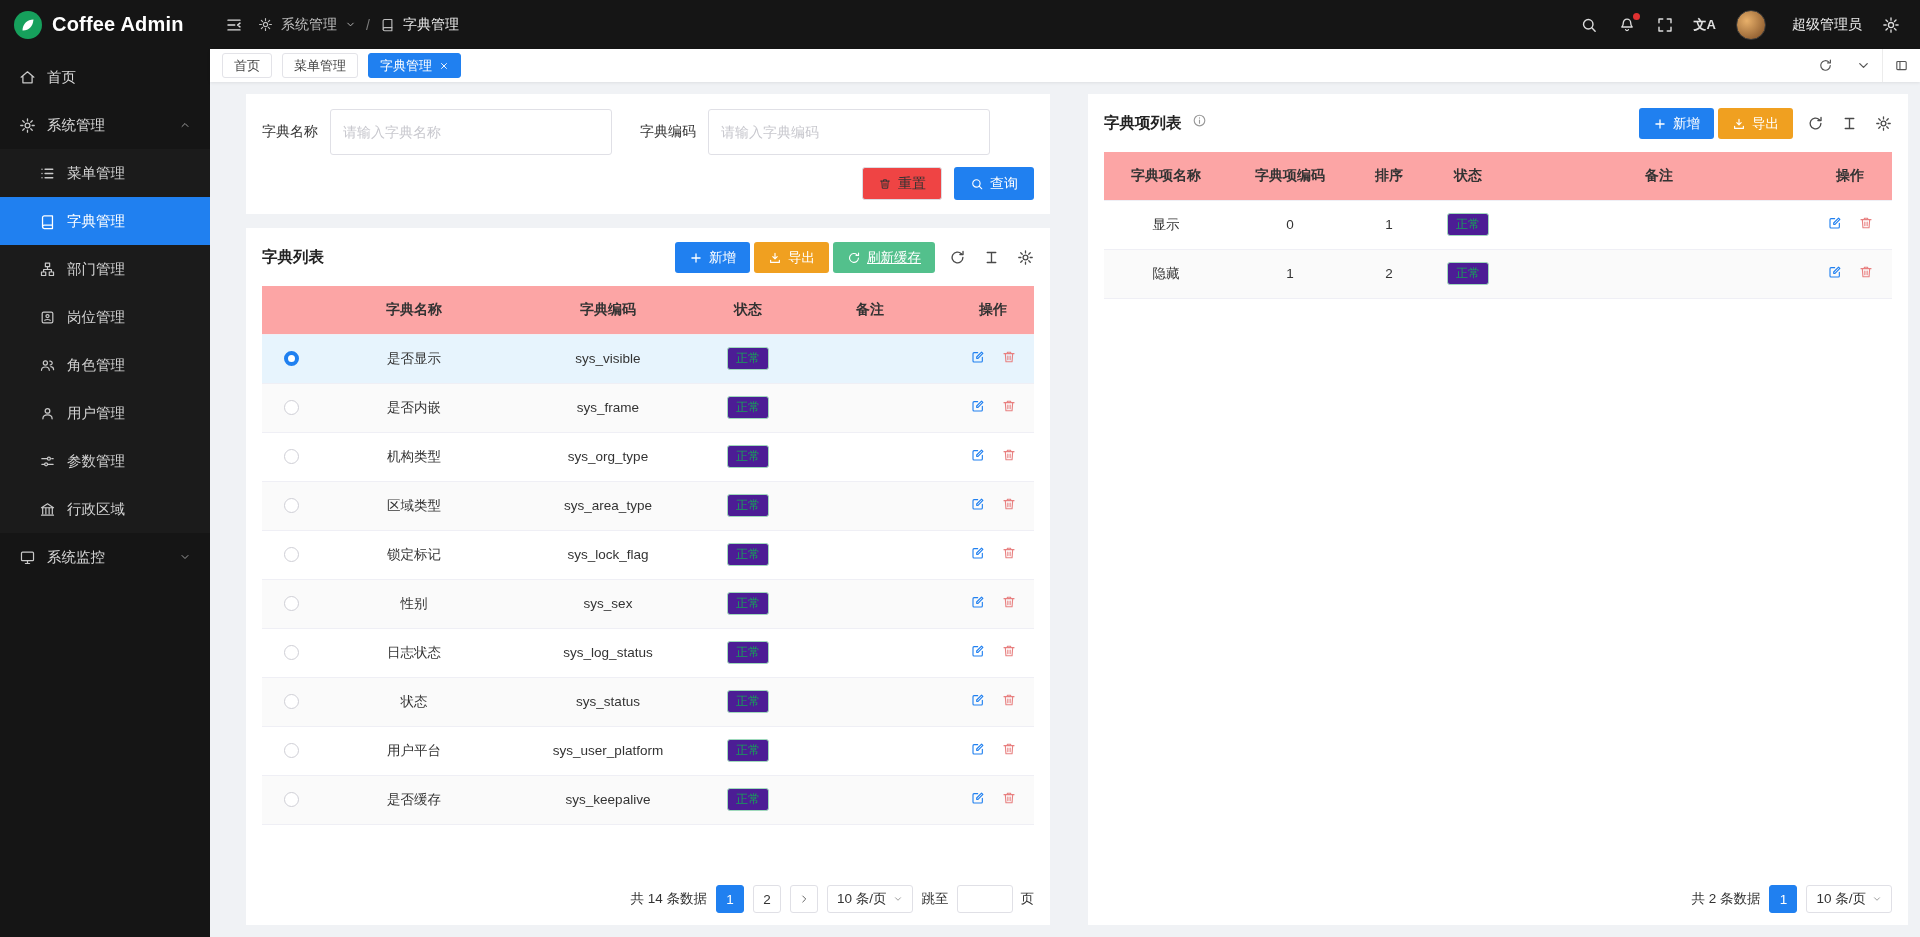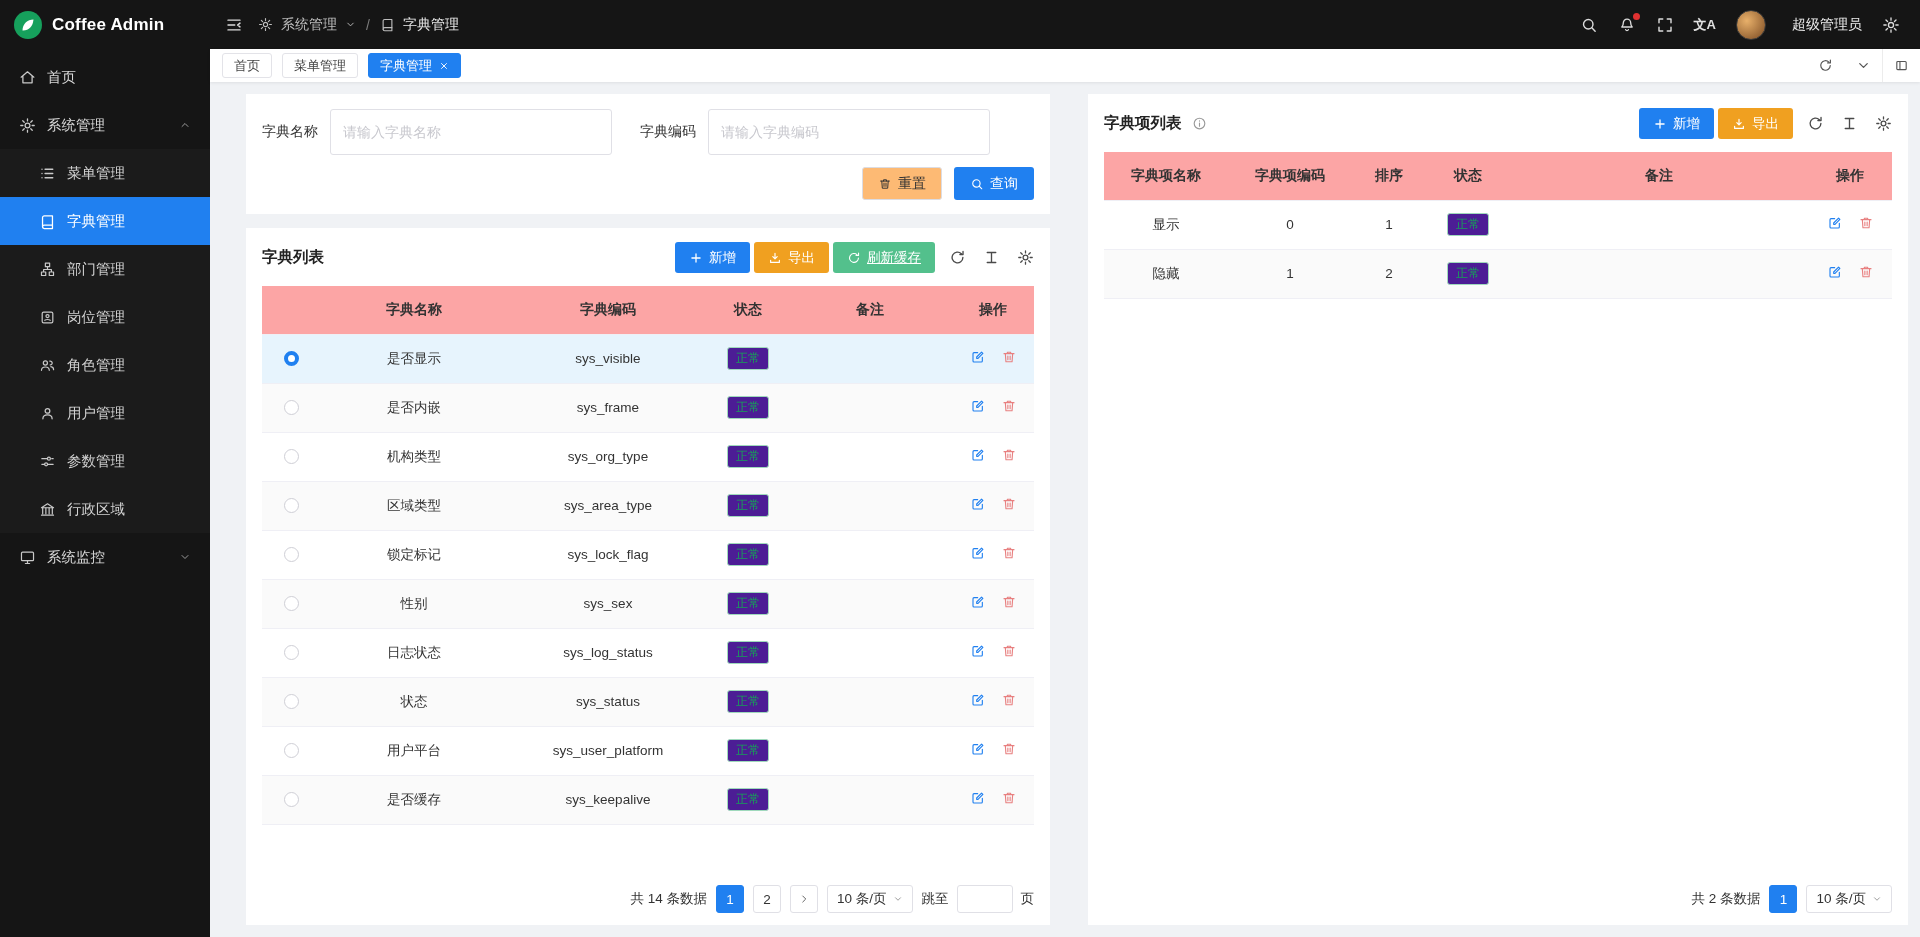--- a/index.html
+++ b/index.html
@@ -3,21 +3,21 @@
 <meta charset="utf-8">
 <style>
   * { margin:0; padding:0; box-sizing:border-box; }
   html,body { width:1920px; height:937px; overflow:hidden;
     font-family:"Liberation Sans","DejaVu Sans",sans-serif; font-size:14px; color:#333; }
   .app { display:flex; width:1920px; height:937px; background:#f0f2f5; }
 
   
   .sidebar { width:210px; flex-shrink:0; background:#151515; display:flex; flex-direction:column; }
   .logo { height:49px; display:flex; align-items:center; gap:9px; padding:0 13px; flex-shrink:0; }
-  .logo-text { color:#fff; font-weight:700; font-size:17px; letter-spacing:.2px; white-space:nowrap; }
+  .logo-text { color:#fff; font-weight:700; font-size:20px; letter-spacing:.2px; white-space:nowrap; }
   .nav { padding-top:4px; }
   .mi { height:48px; display:flex; align-items:center; gap:11px; padding:0 19px; font-size:14.5px;
         color:#d9d9d9; cursor:pointer; white-space:nowrap; }
   .mi svg { width:17px; height:17px; color:#c9c9c9; flex-shrink:0; }
   .mi .chev { margin-left:auto; width:12px; height:12px; color:#9a9a9a; }
   .chev.up { transform:rotate(180deg); }
   .sub .mi { padding-left:39px; background:#1b1b1b; color:#d2d2d2; }
   .sub .mi.active { background:#2080f0; color:#fff; }
   .sub .mi.active svg { color:#fff; }
 
@@ -63,29 +63,29 @@
   .fg + .fg { margin-left:28px; }
   .f-label { font-size:14px; color:#333; margin-right:12px; white-space:nowrap; }
   .f-input { width:282px; height:46px; border:1px solid #e0e0e6; border-radius:3px; padding:0 12px;
              font-size:14px; color:#333; outline:none; font-family:inherit; }
   .f-input::placeholder { color:#c8c8ce; }
   .btn-row { display:flex; justify-content:flex-end; gap:12px; margin-top:12px; }
 
   .btn { height:33px; display:inline-flex; align-items:center; gap:6px; padding:0 15px; border-radius:3px;
          font-size:14px; cursor:pointer; border:1px solid transparent; white-space:nowrap; font-family:inherit; }
   .btn svg { width:14px; height:14px; }
-  .btn-plain   { background:#fdba74; border-color:#dcdce2; color:#333; }
+  .btn-plain   { background:#ef4444; border-color:#dcdce2; color:#333; }
   .btn-primary { background:#2080f0; color:#fff; }
   .btn-warning { background:#f0a020; color:#fff; }
   .btn-success { background:#53c08c; color:#fff;text-decoration:underline; }
   .btn-sm { height:31px; padding:0 13px; font-size:13.5px; }
 
   .list-card { flex:1; padding:14px 16px 12px; display:flex; flex-direction:column; min-height:0; }
   .card-head { display:flex; align-items:center; flex-shrink:0; }
-  .card-title { font-size:15.5px; font-weight:700; color:#222; display:flex; align-items:center; gap:10px; }
+  .card-title { font-size:15.5px; font-weight:700; color:#222; display:flex; align-items:flex-start; gap:10px; }
   .card-title .info-ic { width:15px; height:15px; color:#9a9a9a; }
   .head-actions { margin-left:auto; display:flex; align-items:center; gap:4px; }
   .icon-tools { display:flex; align-items:center; gap:17px; margin-left:10px; color:#4a4a4a; }
   .icon-tools svg { width:17px; height:17px; cursor:pointer; }
 
   table { width:100%; border-collapse:collapse; margin-top:13px; table-layout:fixed; }
   th { background:#fca5a5; font-weight:700; font-size:14px; color:#333; height:48px;
        border-bottom:1px solid #efeff5; text-align:center; }
   td { height:49px; font-size:13.5px; color:#333; border-bottom:1px solid #efeff5;
        text-align:center; background:#fff; overflow:hidden; white-space:nowrap; }

